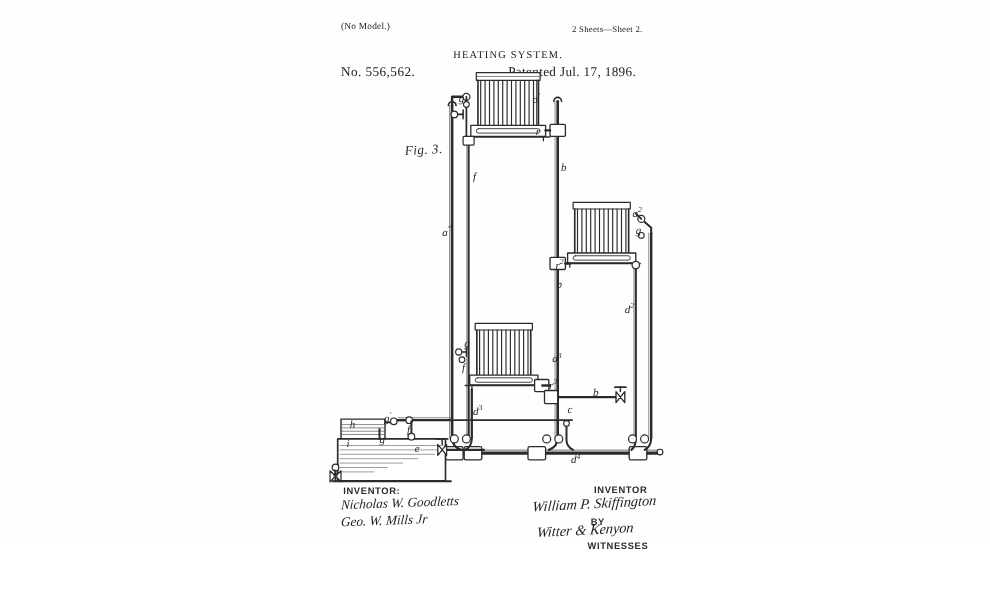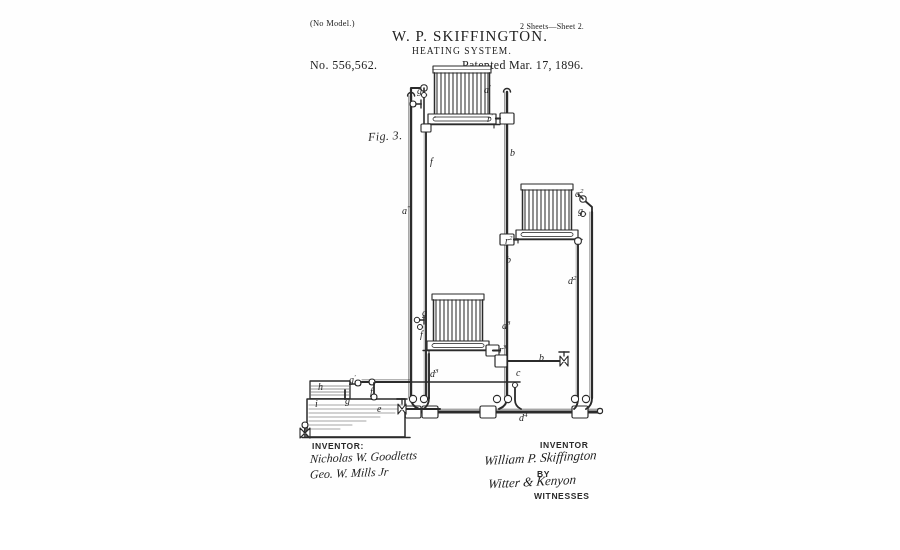--- a/index.html
+++ b/index.html
@@ -43,24 +43,23 @@
   #sig-inventor{left:484px;top:450px;font-size:13px;transform:rotate(-3deg) skewX(-8deg);}
   #sig-attorney{left:488px;top:474px;font-size:13px;transform:rotate(-3deg) skewX(-8deg);}
 </style>
 </head>
 <body>
 
 <div id="sheet">
 
   <div class="hdr" id="no-model">(No Model.)</div>
   <div class="hdr" id="sheets">2 Sheets—Sheet 2.</div>
-  <div class="hdr" id="inventor-name">W. P. SKIFFINGTON.</div>
   <div class="hdr" id="sys-title">HEATING SYSTEM.</div>
   <div class="hdr" id="pat-no">No. 556,562.</div>
-  <div class="hdr" id="pat-date">Patented Mar. 17, 1896.</div>
+  <div class="hdr" id="pat-date">Patented Jul. 17, 1896.</div>
 
   <div id="fig-label">Fig. 3.</div>
 
   <svg id="drawing" viewBox="0 0 900 550">
     <defs>
 
       <g id="rad-fins"></g>
     </defs>
 
     <g stroke="#2b2b2b" fill="none" stroke-linecap="round" stroke-linejoin="round">

